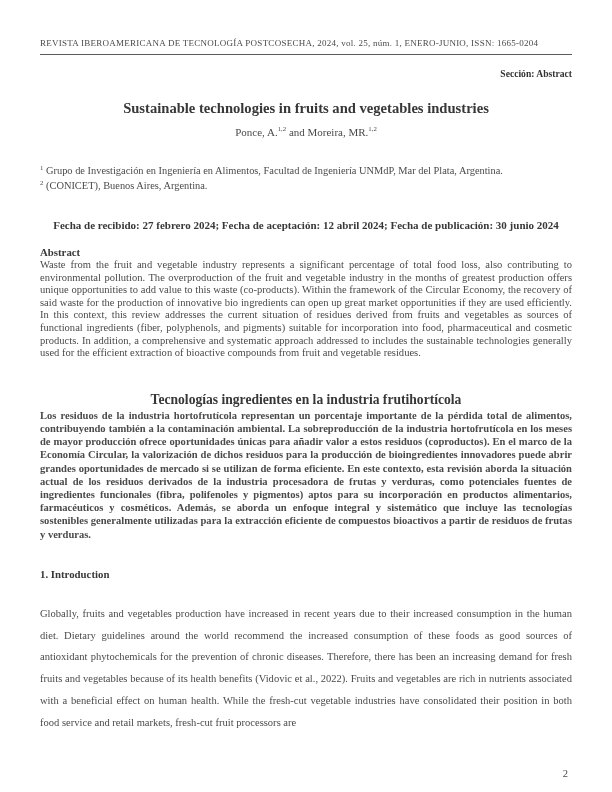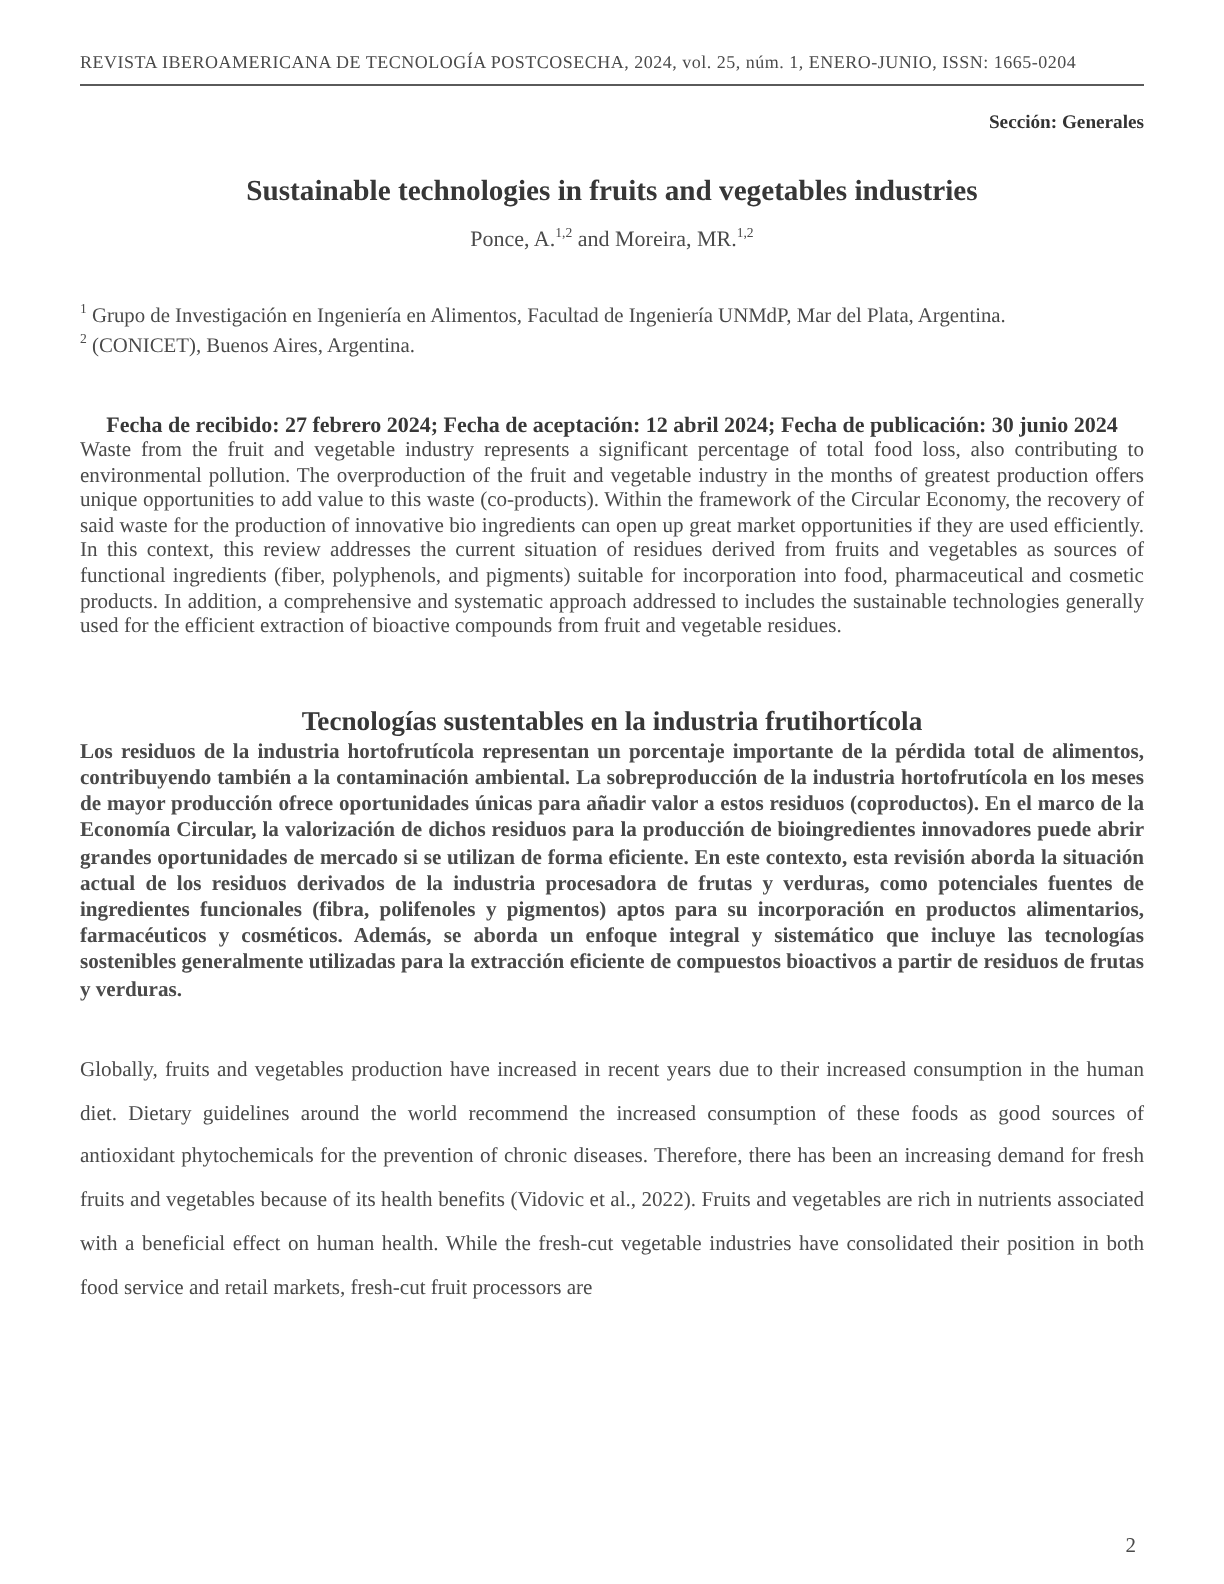--- a/index.html
+++ b/index.html
@@ -12,21 +12,21 @@
     height: 792px;
     font-family: "Liberation Serif", serif;
     color: #454545;
     -webkit-font-smoothing: antialiased;
   }
   .page {
     position: relative;
     width: 612px;
     height: 792px;
     box-sizing: border-box;
-    padding: 26px 40px 0 40px;
+    padding: 38px 40px 0 40px;
     overflow: hidden;
     background: #ffffff;
   }
   .journal-header {
     font-size: 9px;
     letter-spacing: 0.25px;
     color: #4a4a4a;
     white-space: nowrap;
   }
   .header-rule {
@@ -141,43 +141,45 @@
 </style>
 </head>
 <body>
 
 <div class="page">
 
   <div class="journal-header">REVISTA IBEROAMERICANA DE TECNOLOGÍA POSTCOSECHA, 2024, vol. 25, núm. 1, ENERO-JUNIO, ISSN: 1665-0204</div>
 
   <hr class="header-rule">
 
-  <div class="section-label">Sección: Generales</div>
+  <div class="section-label">Sección: Abstract</div>
 
   <div class="title-en">Sustainable technologies in fruits and vegetables industries</div>
 
   <div class="authors">
     <span>Ponce, A.</span><sup>1,2</sup><span> and </span><span>Moreira, MR.</span><sup>1,2</sup>
   </div>
 
   <div class="affiliations">
     <div><sup>1</sup><span> Grupo de Investigación en Ingeniería en Alimentos, Facultad de Ingeniería UNMdP, Mar del Plata, Argentina.</span></div>
     <div><sup>2</sup><span> (CONICET), Buenos Aires, Argentina.</span></div>
   </div>
 
   <div class="dates-line">Fecha de recibido: 27 febrero 2024; Fecha de aceptación: 12 abril 2024; Fecha de publicación: 30 junio 2024</div>
 
 
+  <div class="block-heading">Abstract</div>
 
   <div class="body-paragraph">Waste from the fruit and vegetable industry represents a significant percentage of total food loss, also contributing to environmental pollution. The overproduction of the fruit and vegetable industry in the months of greatest production offers unique opportunities to add value to this waste (co-products). Within the framework of the Circular Economy, the recovery of said waste for the production of innovative bio ingredients can open up great market opportunities if they are used efficiently. In this context, this review addresses the current situation of residues derived from fruits and vegetables as sources of functional ingredients (fiber, polyphenols, and pigments) suitable for incorporation into food, pharmaceutical and cosmetic products. In addition, a comprehensive and systematic approach addressed to includes the sustainable technologies generally used for the efficient extraction of bioactive compounds from fruit and vegetable residues.</div>
 
-  <div class="title-es">Tecnologías sustentables en la industria frutihortícola</div>
+  <div class="title-es">Tecnologías ingredientes en la industria frutihortícola</div>
 
 
 
   <div class="resumen-paragraph">Los residuos de la industria hortofrutícola representan un porcentaje importante de la pérdida total de alimentos, contribuyendo también a la contaminación ambiental. La sobreproducción de la industria hortofrutícola en los meses de mayor producción ofrece oportunidades únicas para añadir valor a estos residuos (coproductos). En el marco de la Economía Circular, la valorización de dichos residuos para la producción de bioingredientes innovadores puede abrir grandes oportunidades de mercado si se utilizan de forma eficiente. En este contexto, esta revisión aborda la situación actual de los residuos derivados de la industria procesadora de frutas y verduras, como potenciales fuentes de ingredientes funcionales (fibra, polifenoles y pigmentos) aptos para su incorporación en productos alimentarios, farmacéuticos y cosméticos. Además, se aborda un enfoque integral y sistemático que incluye las tecnologías sostenibles generalmente utilizadas para la extracción eficiente de compuestos bioactivos a partir de residuos de frutas y verduras.</div>
 
+  <div class="intro-heading">1. Introduction</div>
 
   <div class="intro-paragraph">Globally, fruits and vegetables production have increased in recent years due to their increased consumption in the human diet. Dietary guidelines around the world recommend the increased consumption of these foods as good sources of antioxidant phytochemicals for the prevention of chronic diseases. Therefore, there has been an increasing demand for fresh fruits and vegetables because of its health benefits (Vidovic et al., 2022). Fruits and vegetables are rich in nutrients associated with a beneficial effect on human health. While the fresh-cut vegetable industries have consolidated their position in both food service and retail markets, fresh-cut fruit processors are</div>
 
   <div class="page-number">2</div>
 
 </div>
 
 </body></html>

